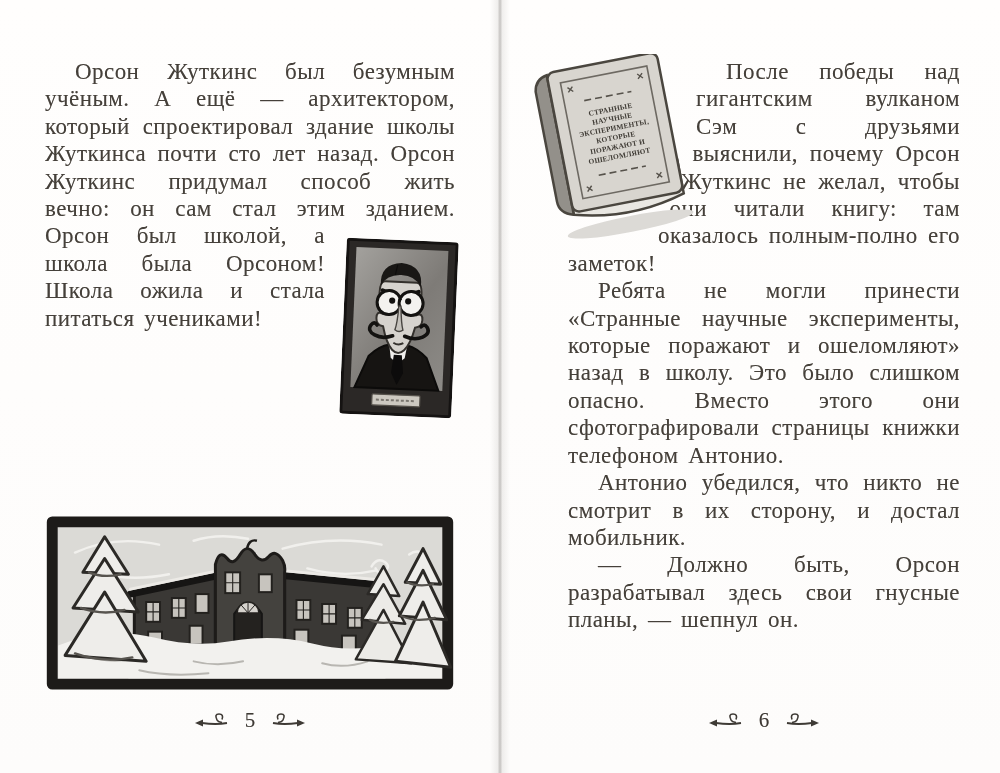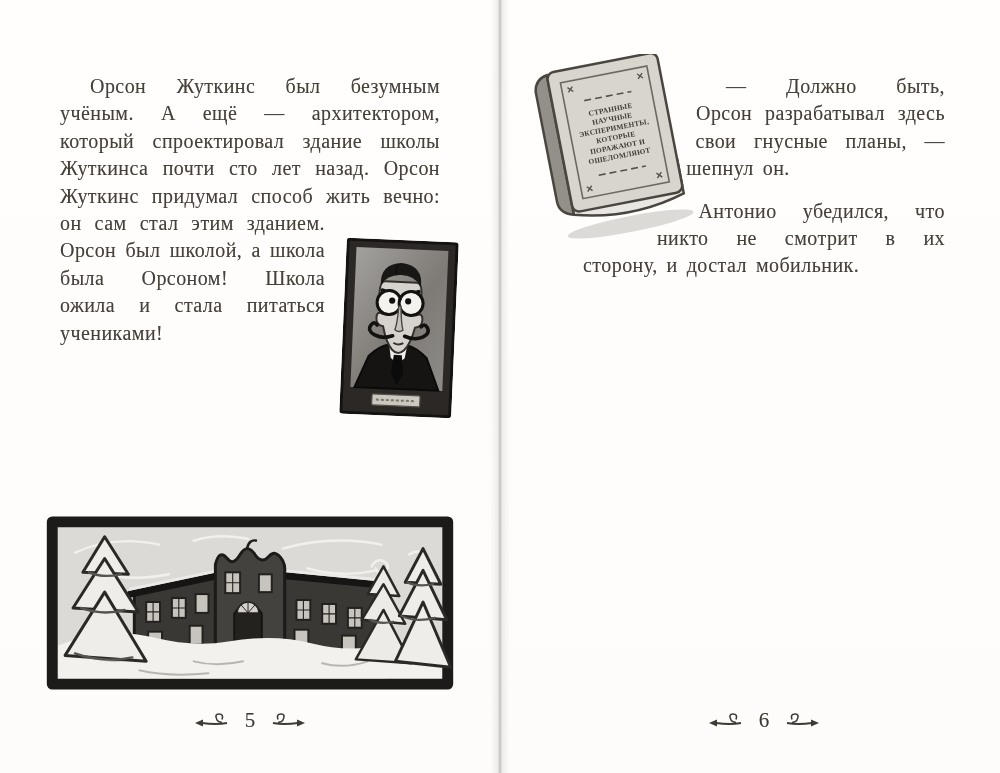--- a/index.html
+++ b/index.html
@@ -13,22 +13,22 @@
     position:absolute;left:490px;top:0;width:20px;height:773px;
     background:linear-gradient(to right,
       rgba(110,104,98,0) 0%,rgba(110,104,98,.10) 38%,
       rgba(84,79,74,.34) 50%,
       rgba(110,104,98,.10) 62%,rgba(110,104,98,0) 100%);
   }
   .page{position:absolute;top:58px;}
   .page-left{left:45px;width:410px;height:700px;}
   .page-right{left:568px;width:392px;height:700px;}
   .para{
-    margin:15px;text-align:justify;text-indent:30px;
-    font-size:20px;line-height:27.4px;
+    margin:0;text-align:justify;text-indent:30px;
+    font-size:23px;line-height:27.4px;
     letter-spacing:.45px;word-spacing:3.5px;
     hyphens:auto;-webkit-hyphens:auto;
     text-shadow:0 0 .5px rgba(69,63,57,.35);
   }
   .p1-left{min-height:247px;}
   
   .portrait-float{
     float:right;width:132px;height:360px;position:relative;
     shape-outside:inset(176px 0 0 10px);shape-margin:8px;
   }
@@ -225,22 +225,24 @@
             <text x="90" y="67.5">НАУЧНЫЕ</text>
             <text x="90" y="77">ЭКСПЕРИМЕНТЫ,</text>
             <text x="90" y="86.5">КОТОРЫЕ</text>
             <text x="90" y="96">ПОРАЖАЮТ И</text>
             <text x="90" y="105.5">ОШЕЛОМЛЯЮТ</text>
           </g>
         </g>
       </svg>
     </figure>
 
+    <p class="para">После победы над гигантским вулканом Сэм с друзьями выяснили, почему Орсон Жуткинс не желал, чтобы они читали книгу: там оказалось полным-полно его заметок!</p>
+    <p class="para">Ребята не могли принести «Странные научные эксперименты, которые поражают и ошеломляют» назад в школу. Это было слишком опасно. Вместо этого они сфотографировали страницы книжки телефоном Антонио.</p>
+    <p class="para">Антонио убедился, что никто не смотрит в их сторону, и достал мобильник.</p>
     <p class="para">— Должно быть, Орсон разрабатывал здесь свои гнусные планы, — шепнул он.</p>
-    <p class="para">Антонио убедился, что никто не смотрит в их сторону, и достал мобильник.</p>
 
     <div class="pagenum-row">
       <svg class="flourish flip" viewBox="0 0 38 15">
         <path d="M10 6.5 Q8 1 13 1 Q18 1 15 7 Q14 9 10 9.5" stroke="#3e3a35" stroke-width="1.6" fill="none"></path>
         <path d="M5 10 Q16 12 30 10" stroke="#3e3a35" stroke-width="1.8" fill="none"></path>
         <path d="M29 6.5 L37 10 L29 13.5 Z" fill="#3e3a35"></path>
       </svg>
       <span class="pagenum">6</span>
       <svg class="flourish" viewBox="0 0 38 15">
         <path d="M10 6.5 Q8 1 13 1 Q18 1 15 7 Q14 9 10 9.5" stroke="#3e3a35" stroke-width="1.6" fill="none"></path>

